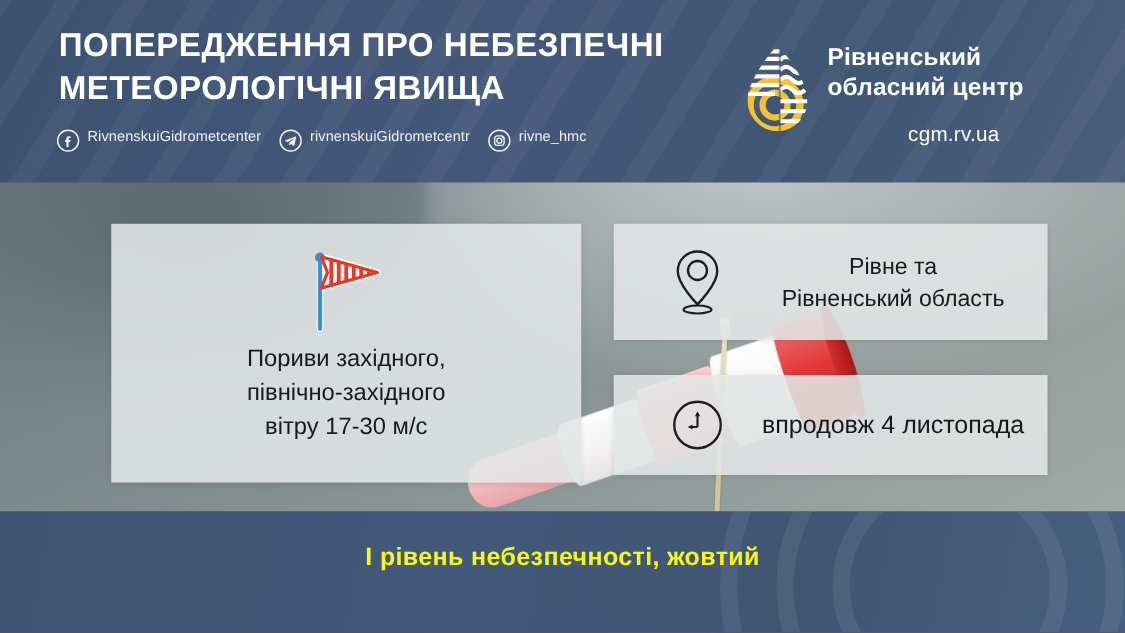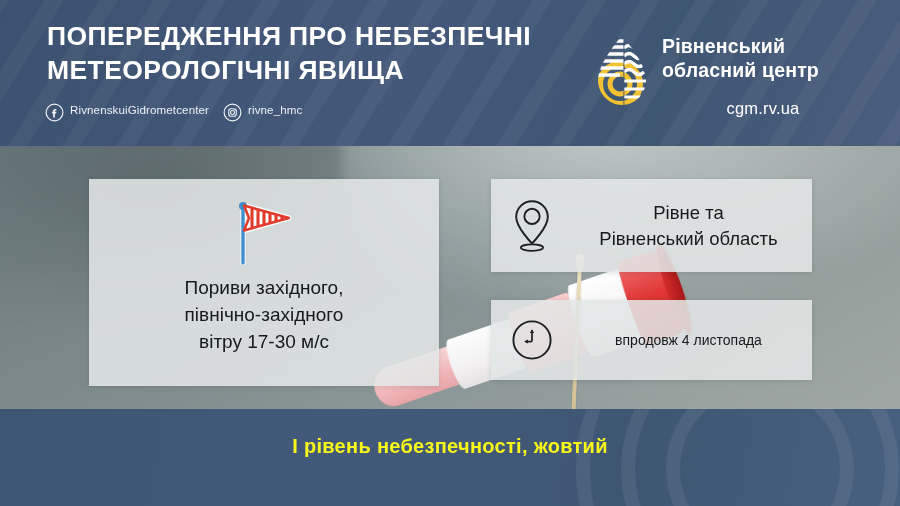--- a/index.html
+++ b/index.html
@@ -172,20 +172,21 @@
     color: #ffffff;
     font-size: 16.5px;
     letter-spacing: 0.2px;
   }
 
   
   .card {
     position: absolute;
     background: rgba(226,230,230,0.88);
     box-shadow: 0 1px 5px rgba(30,40,45,0.14);
+    padding-left: 26px;
   }
   .card-left {
     left: 89px; top: 179px;
     width: 350px; height: 207px;
   }
   .card-left .flag-box {
     position: absolute;
     left: 0; right: 0; top: 16px;
     display: flex; justify-content: center;
   }
@@ -230,21 +231,21 @@
     flex: 0 0 82px;
     display: flex;
     justify-content: center;
   }
   .clock-icon { width: 42px; height: 42px; display: block; }
   .card-time .txt {
     flex: 1;
     text-align: center;
     padding-right: 8px;
     color: #161a1c;
-    font-size: 14px;
+    font-size: 20px;
     line-height: 1.3;
     white-space: nowrap;
   }
 
   
   .footer {
     position: absolute;
     left: 0; bottom: 0;
     width: 900px; height: 97px;
     background: linear-gradient(100deg, #3d5572 0%, #43597a 40%, #3f5673 70%, #48607f 100%);
@@ -309,20 +310,27 @@
       <div class="socials">
 
         <div class="social">
           <svg class="ic" viewBox="0 0 24 24">
             <circle cx="12" cy="12" r="10.6" fill="none" stroke="#eef1f5" stroke-width="1.5"></circle>
             <path d="M13.9 7.6h-1.3c-1.4 0-2.3.9-2.3 2.3v1.3H9v2.1h1.3v5.1h2.2v-5.1h1.6l.3-2.1h-1.9V10c0-.4.2-.6.6-.6h1.3V7.6z" fill="#eef1f5"></path>
           </svg>
           <span class="hnd">RivnenskuiGidrometcenter</span>
         </div>
 
+        <div class="social">
+          <svg class="ic" viewBox="0 0 24 24">
+            <circle cx="12" cy="12" r="10.6" fill="none" stroke="#eef1f5" stroke-width="1.5"></circle>
+            <path d="M6.4 11.9l10.4-4.1c.5-.2 1 .2.8.8l-1.8 8.3c-.1.5-.5.6-.9.4l-2.6-1.9-1.3 1.2c-.2.2-.4.2-.6.1l.2-2.5 4.6-4.2c.2-.2-.05-.3-.3-.14l-5.7 3.6-2.5-.8c-.5-.17-.5-.6.2-.84z" fill="#eef1f5"></path>
+          </svg>
+          <span class="hnd">rivnenskuiGidrometcentr</span>
+        </div>
 
         <div class="social">
           <svg class="ic" viewBox="0 0 24 24">
             <circle cx="12" cy="12" r="10.6" fill="none" stroke="#eef1f5" stroke-width="1.5"></circle>
             <rect x="7.2" y="7.2" width="9.6" height="9.6" rx="2.9" fill="none" stroke="#eef1f5" stroke-width="1.4"></rect>
             <circle cx="12" cy="12" r="2.5" fill="none" stroke="#eef1f5" stroke-width="1.4"></circle>
             <circle cx="15.3" cy="8.8" r="0.85" fill="#eef1f5"></circle>
           </svg>
           <span class="hnd">rivne_hmc</span>
         </div>

